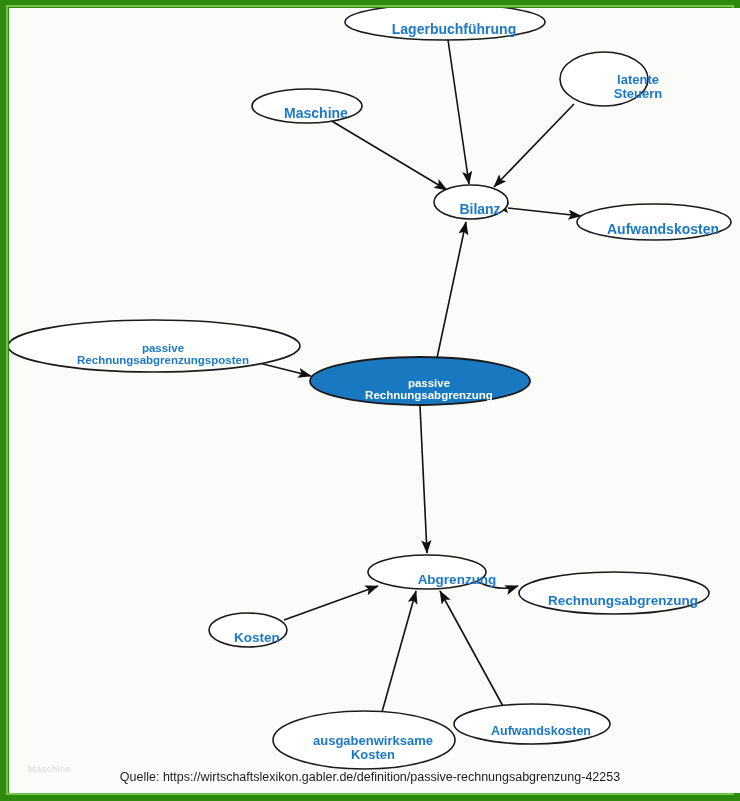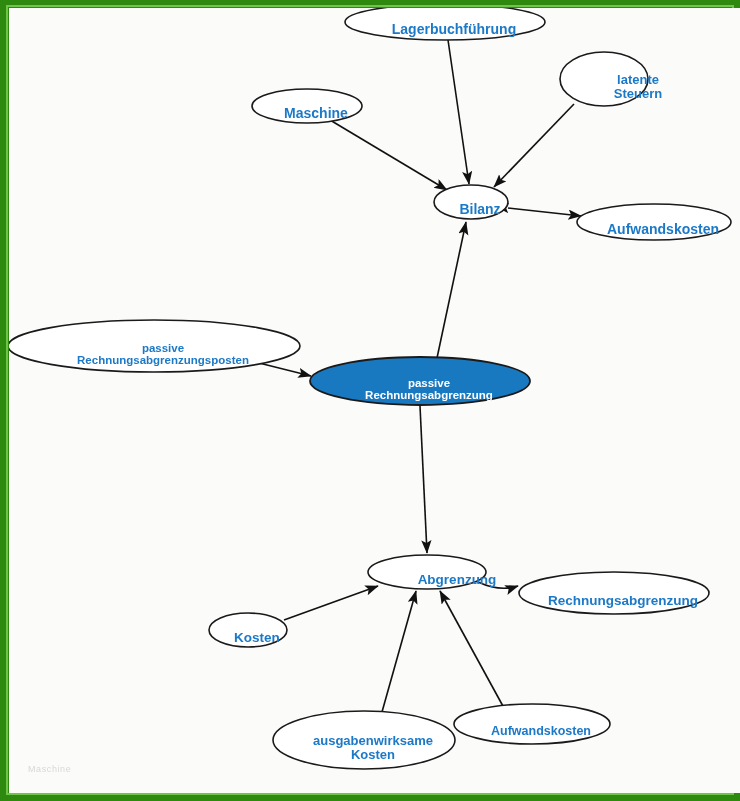--- a/index.html
+++ b/index.html
@@ -144,14 +144,15 @@
         <div class="node-label" style="left: 614px; top: 593px; font-size: 13.5px;">Rechnungsabgrenzung</div>
         <div class="node-label" style="left: 248px; top: 630px; font-size: 13.5px;">Kosten</div>
         <div class="node-label" style="left: 364px; top: 740px; font-size: 13px;">ausgabenwirksame
 Kosten</div>
         <div class="node-label" style="left: 532px; top: 724px; font-size: 12.5px;">Aufwandskosten</div>
       </div>
   </div>
 
   <div id="watermark">Maschine</div>
 
+  <div id="caption">Quelle: https://wirtschaftslexikon.gabler.de/definition/passive-rechnungsabgrenzung-42253</div>
 
 </div>
 
 </body></html>

